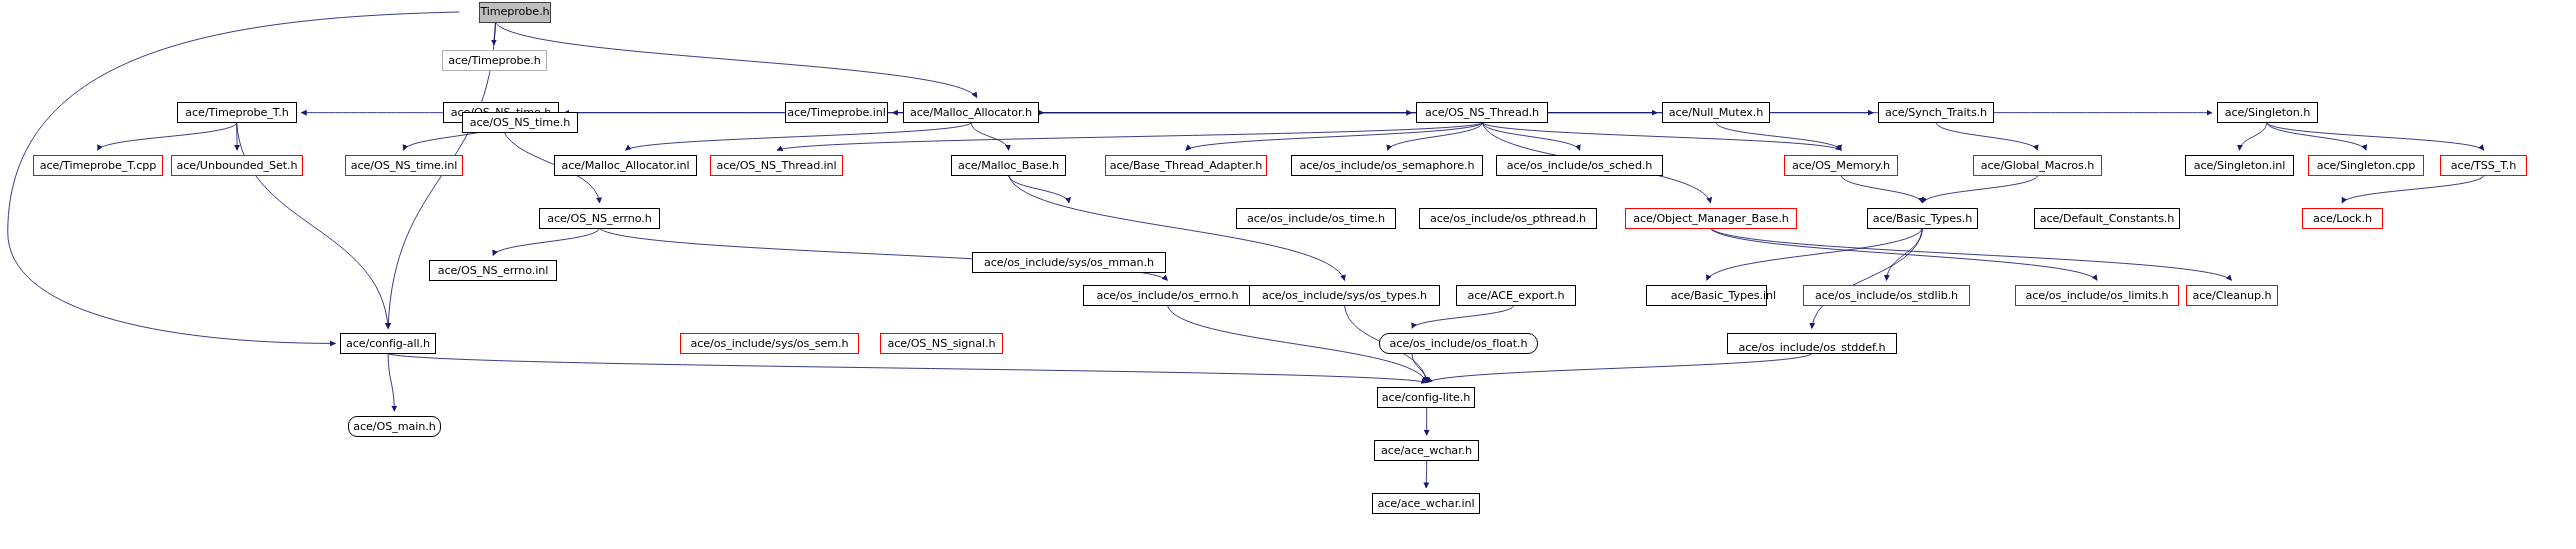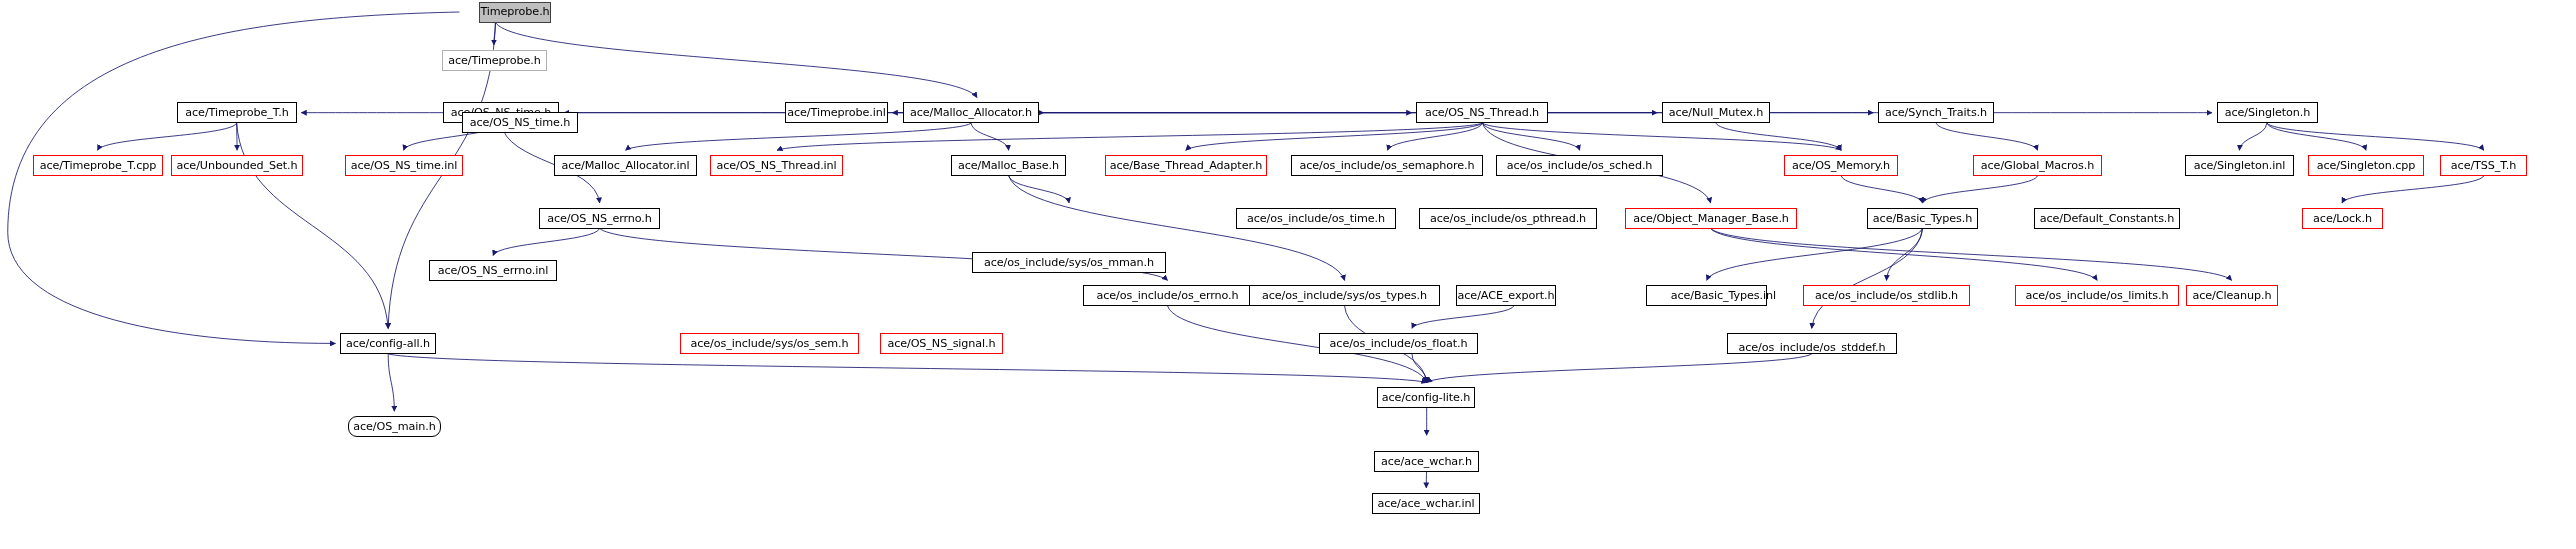--- a/index.html
+++ b/index.html
@@ -213,21 +213,21 @@
       </div>
       <div class="node" style="left: 429px; top: 260px; width: 128px;">
         <span>ace/OS_NS_errno.inl</span>
       </div>
       <div class="node" style="left: 1083px; top: 285px; width: 169px;">
         <span>ace/os_include/os_errno.h</span>
       </div>
       <div class="node" style="left: 1249px; top: 285px; width: 191px;">
         <span>ace/os_include/sys/os_types.h</span>
       </div>
-      <div class="node" style="left: 1456px; top: 285px; width: 100px;">
+      <div class="node" style="left: 1456px; top: 285px; width: 120px;">
         <span>ace/ACE_export.h</span>
       </div>
       <div class="node" style="left: 1646px; top: 285px; width: 121px; padding-left: 39px;">
         <span>ace/Basic_Types.inl</span>
       </div>
       <div class="node red" style="left: 1803px; top: 285px; width: 167px;">
         <span>ace/os_include/os_stdlib.h</span>
       </div>
       <div class="node red" style="left: 2015px; top: 285px; width: 164px;">
         <span>ace/os_include/os_limits.h</span>
@@ -237,33 +237,33 @@
       </div>
       <div class="node" style="left: 340px; top: 333px; width: 96px;">
         <span>ace/config-all.h</span>
       </div>
       <div class="node red" style="left: 680px; top: 333px; width: 179px;">
         <span>ace/os_include/sys/os_sem.h</span>
       </div>
       <div class="node red" style="left: 880px; top: 333px; width: 123px;">
         <span>ace/OS_NS_signal.h</span>
       </div>
-      <div class="node" style="left: 1319px; top: 333px; width: 159px;">
+      <div class="node" style="left: 1379px; top: 333px; width: 159px; border-radius: 10px;">
         <span>ace/os_include/os_float.h</span>
       </div>
       <div class="node" style="left: 1727px; top: 333px; width: 170px; align-items: flex-end;">
         <span>ace/os_include/os_stddef.h</span>
       </div>
       <div class="node" style="left: 1377px; top: 387px; width: 98px;">
         <span>ace/config-lite.h</span>
       </div>
       <div class="node" style="left: 348px; top: 416px; width: 93px; border-radius: 9px;">
         <span>ace/OS_main.h</span>
       </div>
-      <div class="node" style="left: 1374px; top: 440px; width: 105px; margin-top: 11px;">
+      <div class="node" style="left: 1374px; top: 440px; width: 105px;">
         <span>ace/ace_wchar.h</span>
       </div>
       <div class="node" style="left: 1372px; top: 493px; width: 108px; align-items: center;">
         <span>ace/ace_wchar.inl</span>
       </div>
     </div>
 </div>
 
 
 </body></html>

